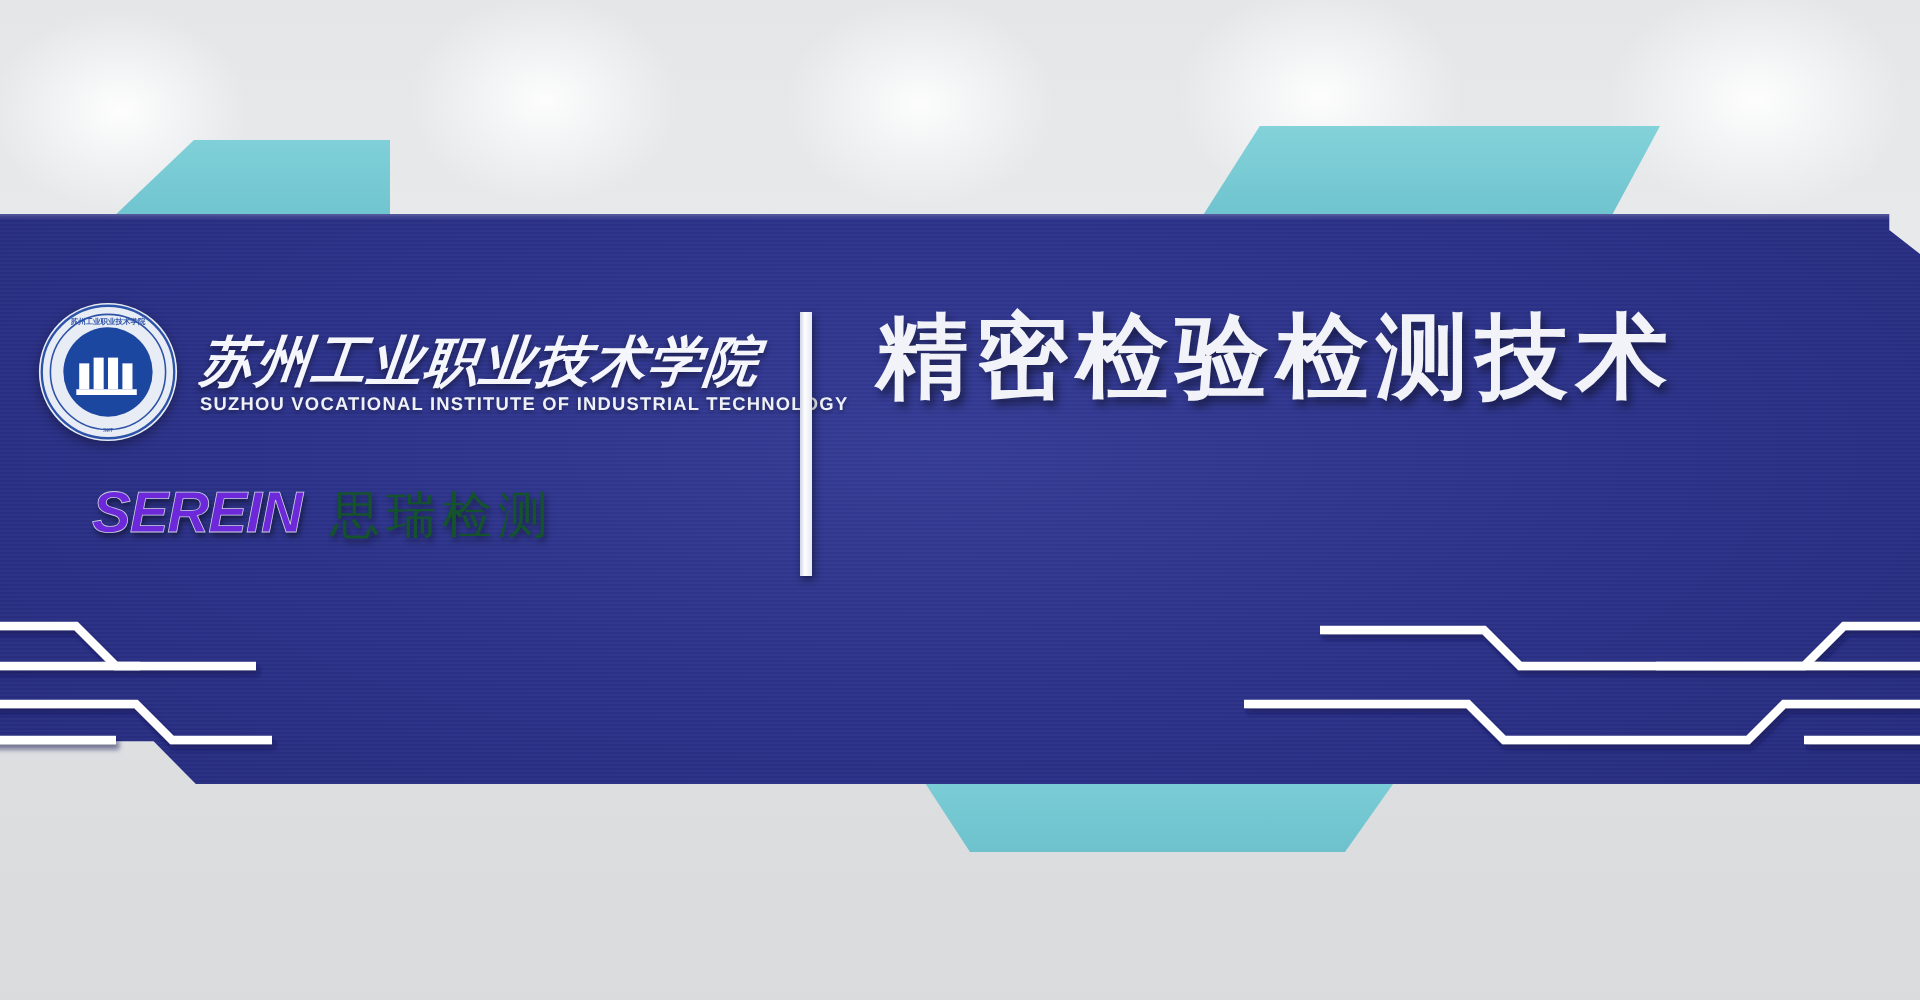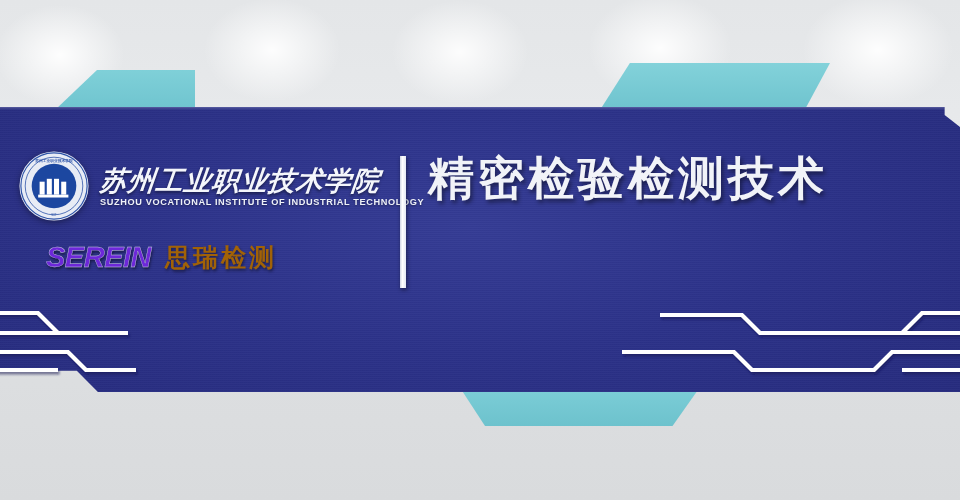--- a/index.html
+++ b/index.html
@@ -112,33 +112,33 @@
     display:flex;align-items:center;gap:14px;white-space:nowrap;
   }
   .serein-en{
     font-size:29px;font-weight:700;font-style:italic;
     letter-spacing:-.5px;color:#6d28d9;
     text-shadow:1px 2px 3px rgba(0,0,0,.5);
     font-family:"Liberation Sans","DejaVu Sans",sans-serif;
     -webkit-text-stroke:.4px #c9cfe2;
   }
   .serein-cn{
-    font-size:25px;font-weight:700;letter-spacing:3px;color:#a16207;
+    font-size:25px;font-weight:400;letter-spacing:3px;color:#14532d;
     text-shadow:1px 2px 3px rgba(0,0,0,.45);
     text-align:center;
   }
 
   .divider{
     width:6px;height:132px;margin-top:6px;flex:0 0 6px;
     background:linear-gradient(90deg,#cfd4e4,#ffffff 40%,#e3e7f2);
     box-shadow:1px 2px 4px rgba(0,0,0,.45);
   }
 
   .title{
-    margin-left:22px;flex:1;
+    margin-left:32px;flex:1;
     font-size:46px;line-height:1.25;font-weight:700;
     letter-spacing:4px;color:#f1f3f8;
     text-shadow:2px 3px 4px rgba(0,0,0,.45);
     font-family:"Liberation Sans","DejaVu Sans",sans-serif;
     max-width:520px;
   }
 </style>
 </head>
 <body>
 

